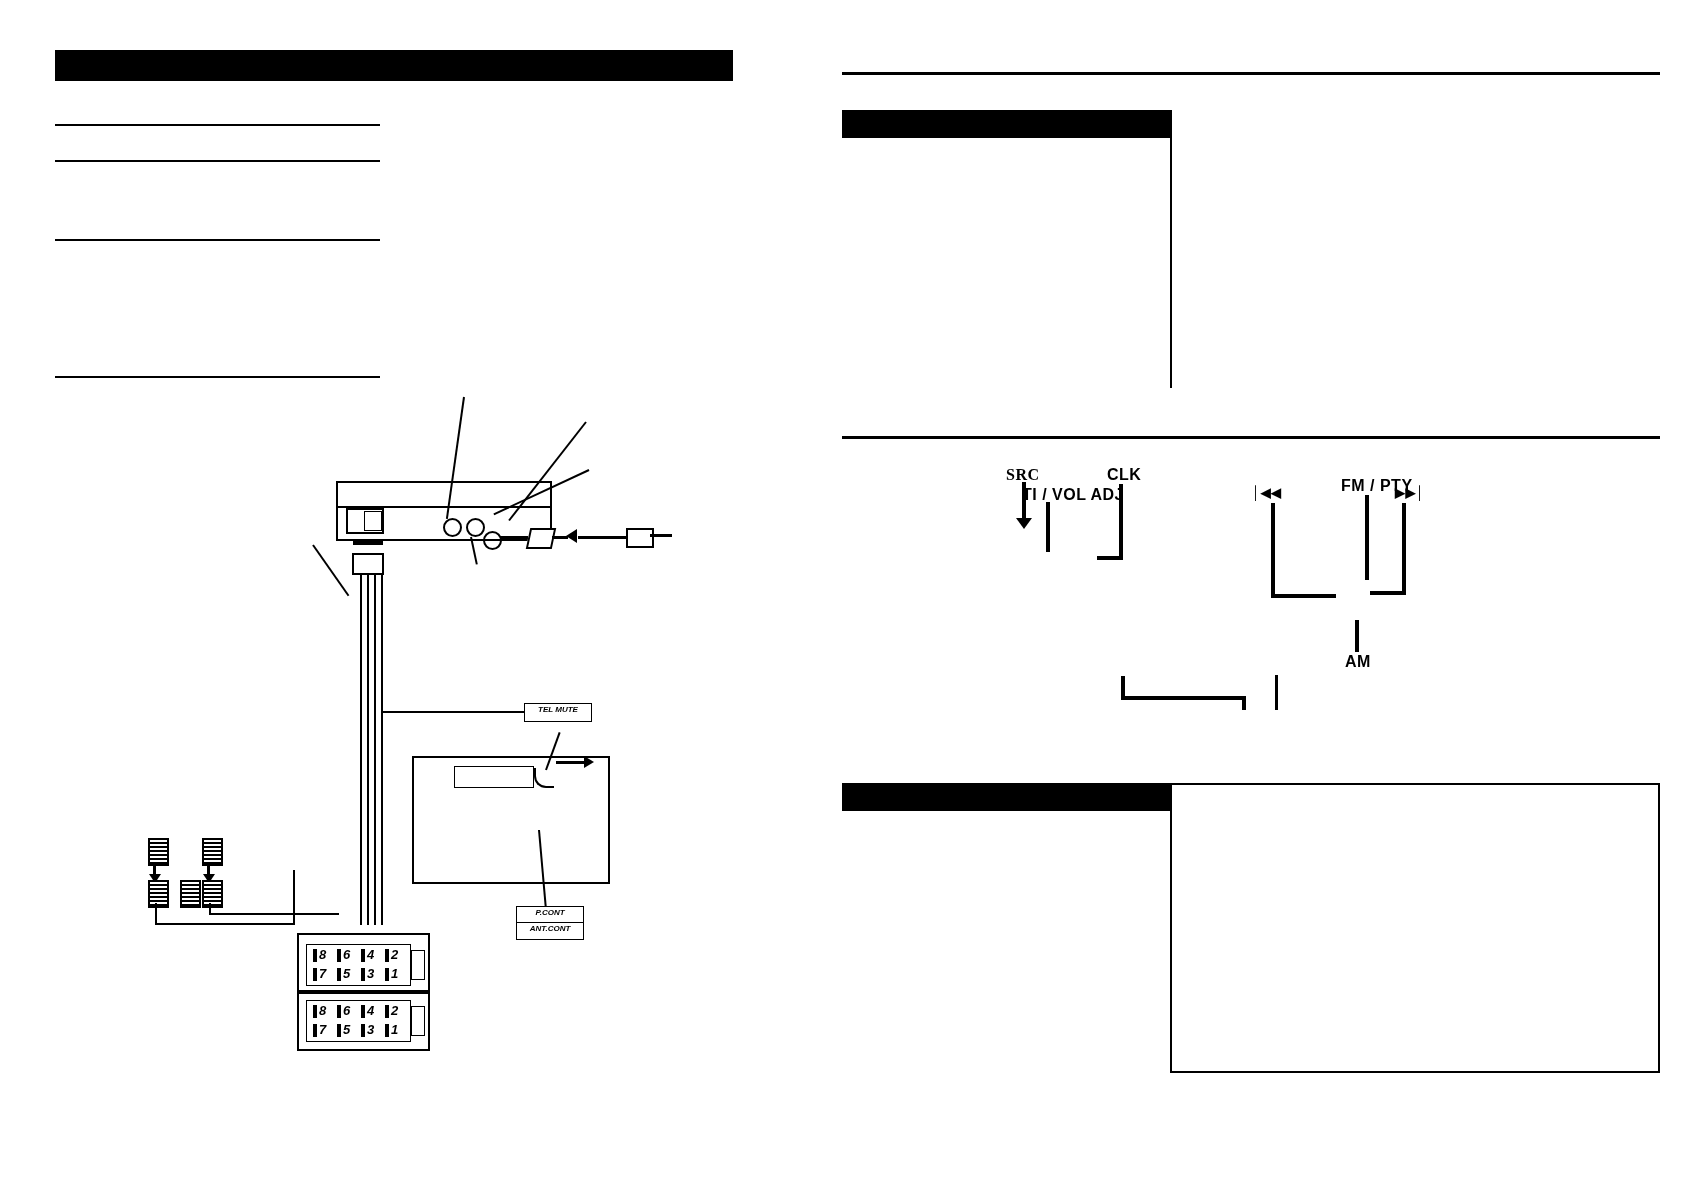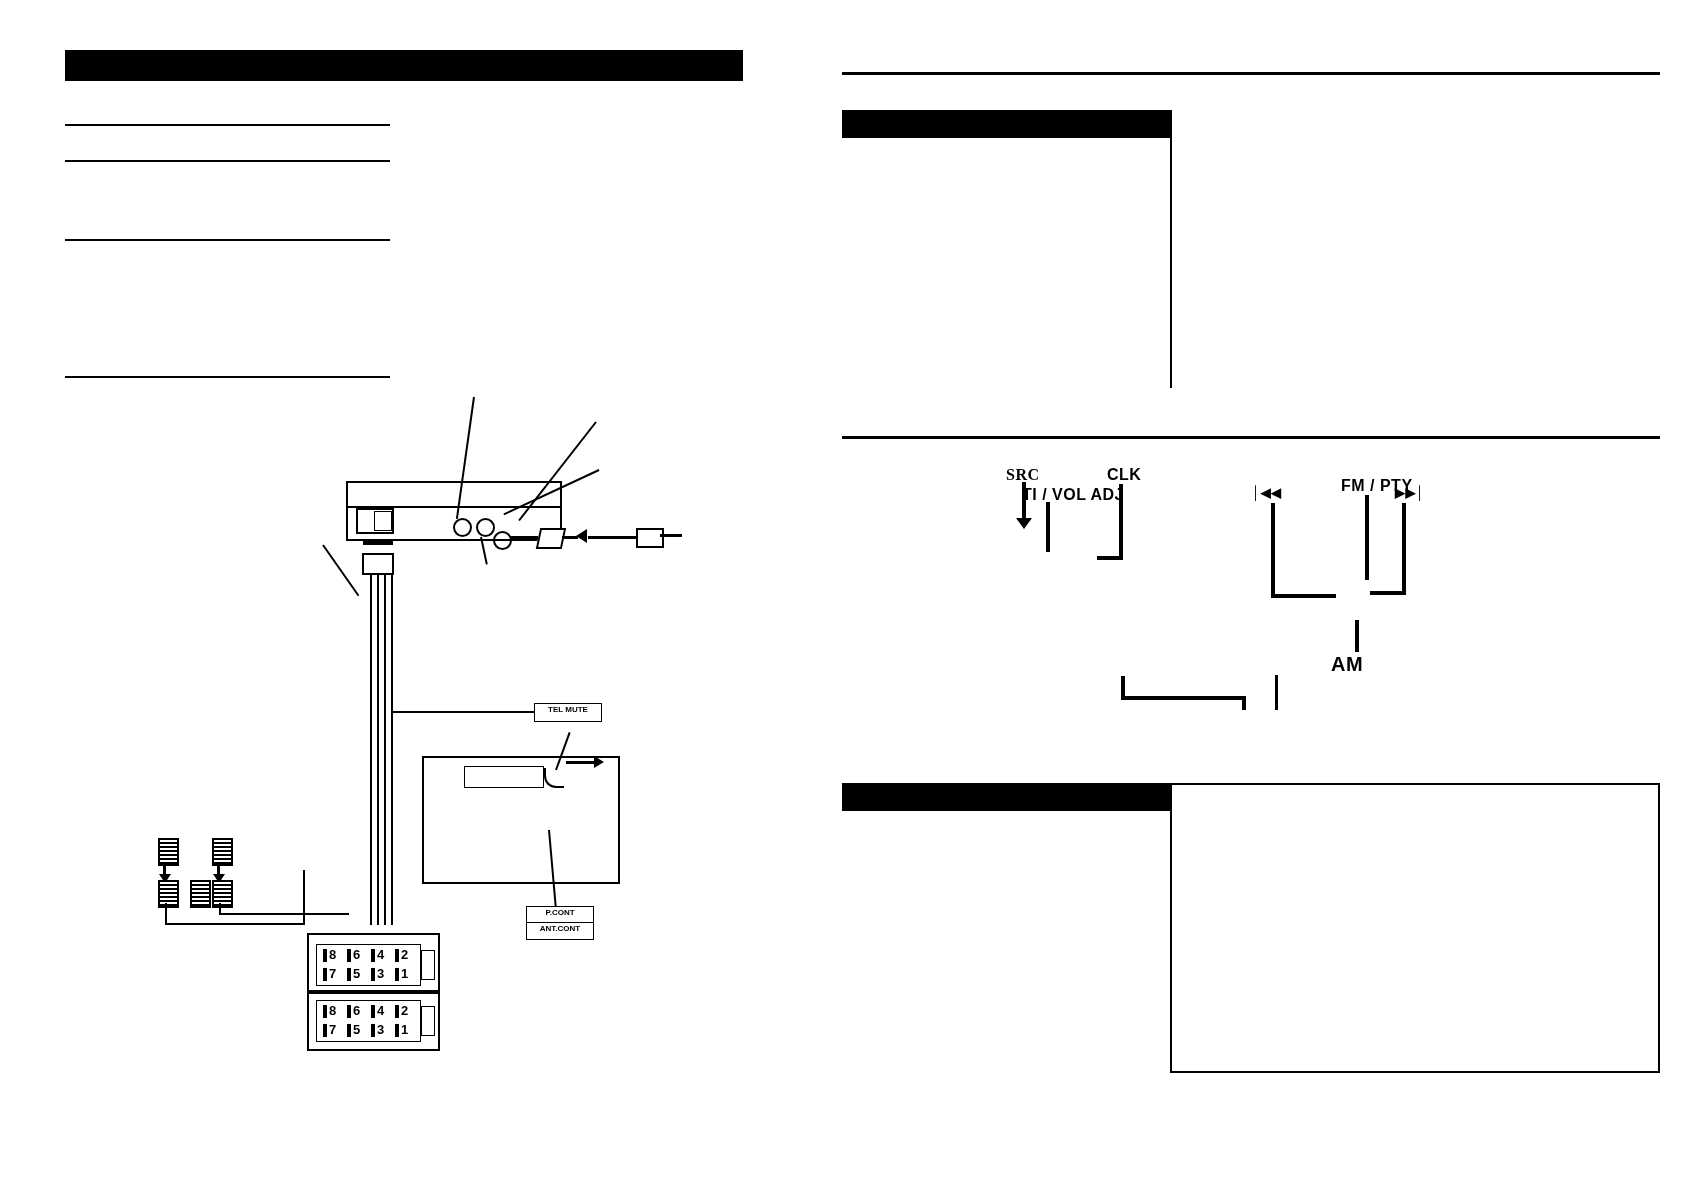--- a/index.html
+++ b/index.html
@@ -1,18 +1,18 @@
 <!DOCTYPE html>
 <html><head>
 <meta charset="utf-8">
 <style>
   html,body{margin:0;padding:0;background:#ffffff;}
   body{width:1684px;height:1190px;position:relative;font-family:"Liberation Sans",sans-serif;overflow:hidden;}
   .pg{position:absolute;top:0;height:1190px;}
-  #left-page{left:10px;width:820px;}
+  #left-page{left:0;width:820px;font-style:italic;}
   #right-page{left:820px;width:864px;}
 
   .blackbar{position:absolute;background:#000;}
   .rule{position:absolute;background:#000;height:2px;}
   .thickrule{position:absolute;background:#000;height:3px;}
   .vrule{position:absolute;background:#000;width:2px;}
 
   
   .callout{position:absolute;font-weight:bold;letter-spacing:.5px;color:#000;white-space:nowrap;}
   .leader{position:absolute;background:#000;}
@@ -182,21 +182,21 @@
   <div class="leader" style="left:451px;top:503px;width:4px;height:95px;"></div>
   <div class="leader" style="left:451px;top:594px;width:65px;height:4px;"></div>
 
   <span class="callout" style="left:521px;top:477px;font-size:16px;">FM / PTY</span>
   <div class="leader" style="left:545px;top:495px;width:4px;height:85px;"></div>
 
   <span class="callout" style="left:575px;top:485px;font-size:13px;">▶▶│</span>
   <div class="leader" style="left:582px;top:503px;width:4px;height:92px;"></div>
   <div class="leader" style="left:550px;top:591px;width:36px;height:4px;"></div>
 
-  <span class="callout" style="left:511px;top:653px;font-size:20px;">AM</span>
+  <span class="callout" style="left:525px;top:653px;font-size:16px;">AM</span>
   <div class="leader" style="left:535px;top:620px;width:4px;height:32px;"></div>
 
   <div class="leader" style="left:301px;top:676px;width:4px;height:24px;"></div>
   <div class="leader" style="left:301px;top:696px;width:125px;height:4px;"></div>
   <div class="leader" style="left:422px;top:696px;width:4px;height:14px;"></div>
   <div class="leader" style="left:455px;top:675px;width:3px;height:35px;"></div>
 
   <div class="blackbar" style="left:22px;top:783px;width:330px;height:28px;"></div>
   <div class="vrule" style="left:350px;top:783px;height:290px;"></div>
   <div class="vrule" style="left:838px;top:783px;height:290px;"></div>

